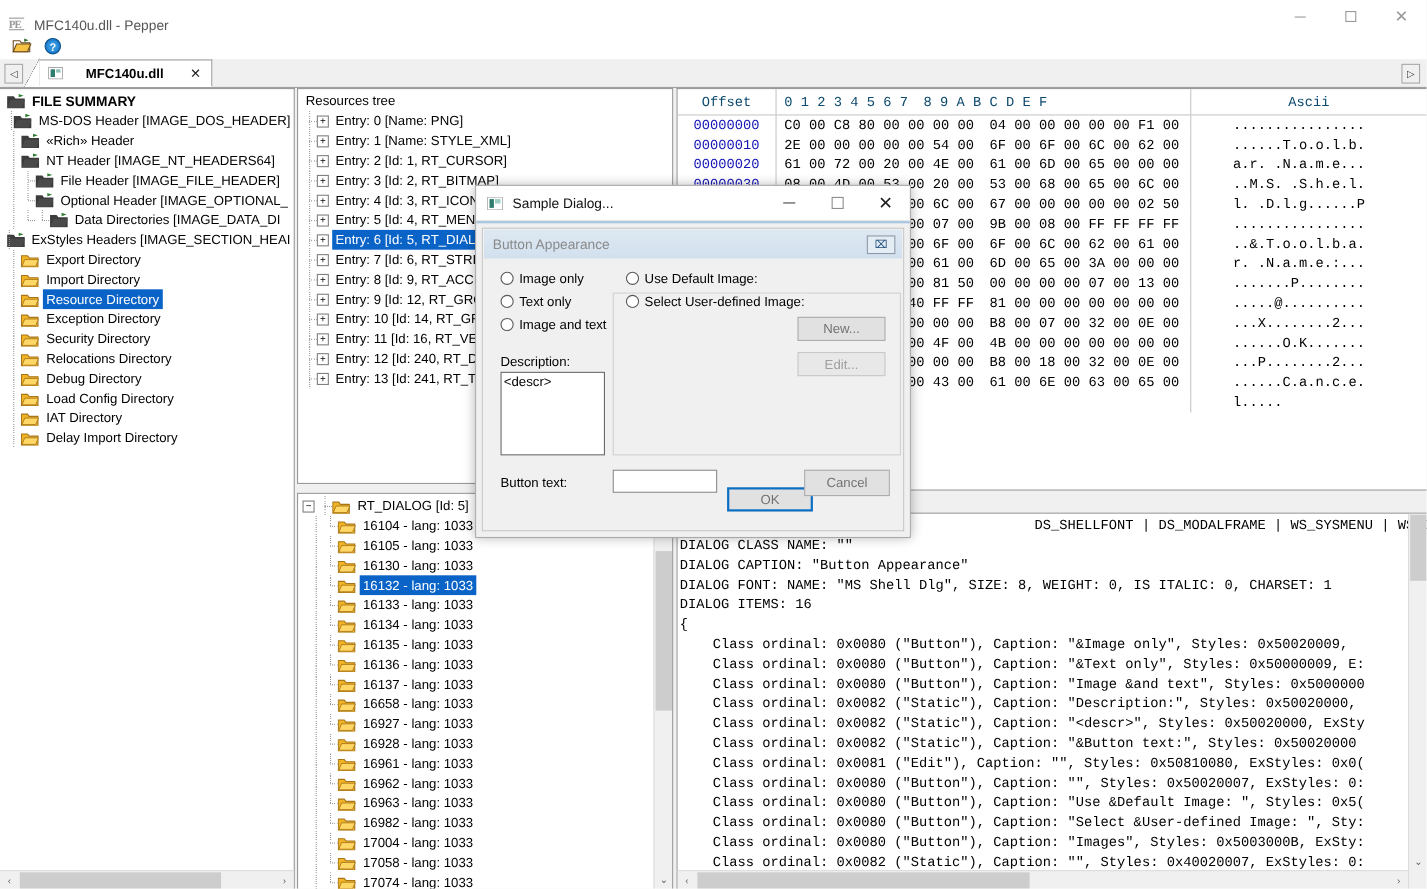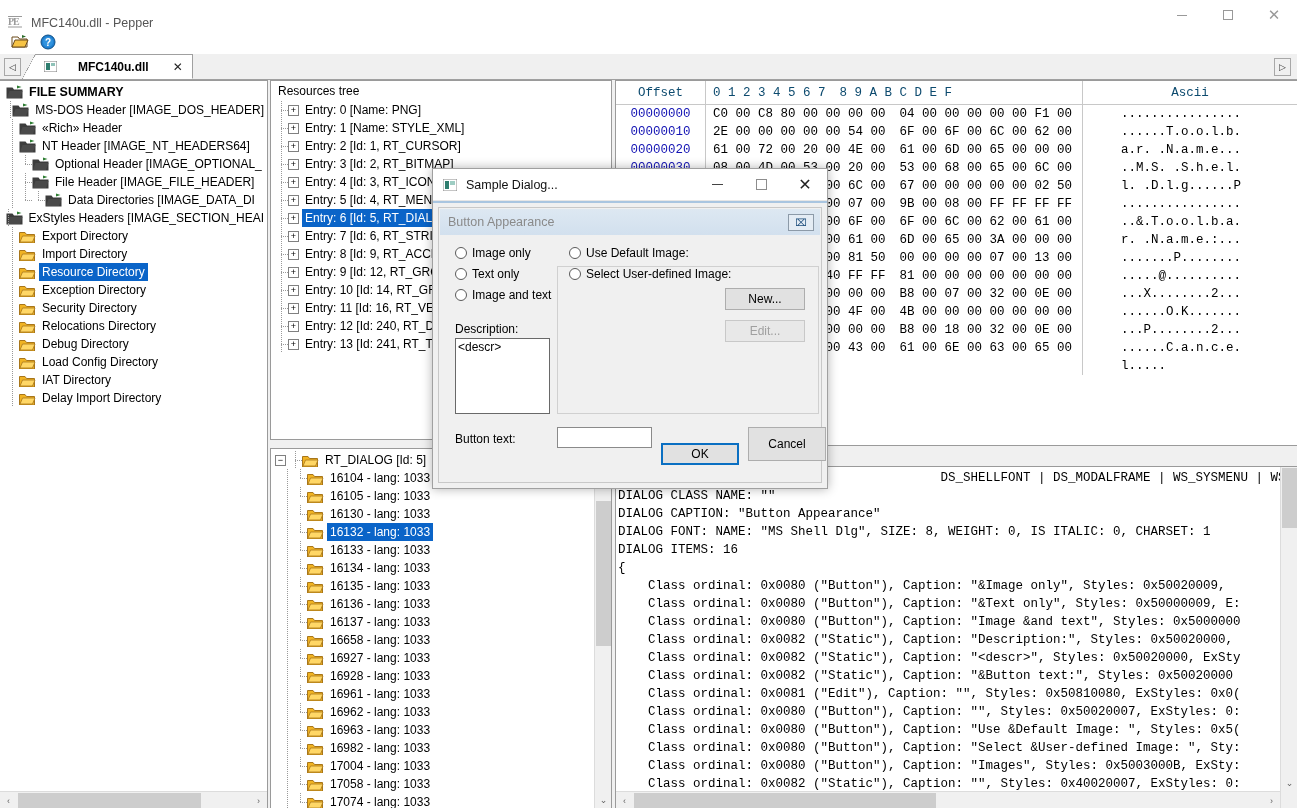--- a/index.html
+++ b/index.html
@@ -174,21 +174,21 @@
     font-size:10px; color:#1a4b7a;
   }
 
   .radio { display:flex; align-items:center; gap:5px; font-size:12px; margin-bottom:7px;}
   .rdot { width:12px; height:12px; border:1px solid #5a5a5a; border-radius:50%; background:#fff; flex:none;}
 
   .grp-border { position:absolute; border:1px solid #d0d0d0; }
 
   .btn {
     background:#e1e1e1; border:1px solid #adadad; font-size:12px;
-    display:flex; align-items:center; justify-content:center; color:#000000;
+    display:flex; align-items:center; justify-content:center; color:#737373;
   }
   .btn.disabled { color:#a0a0a0; background:#e8e8e8; border-color:#c8c8c8;}
   .btn.default { border:2px solid #0a6fc2; background:#e1e1e1; }
   .txtfield { background:#fff; border:1px solid #8a8a8a; }
   .descbox { background:#fff; border:1px solid #696969; font-size:12px; padding:1px 2px; }
 </style>
 </head>
 <body>
 
 <div id="app">
@@ -285,38 +285,38 @@
           <span class="ficon"><svg width="17" height="14" viewBox="0 0 17 14">
               <path d="M0.5 2.5 h6 l1.5 2 H16.5 v9 H0.5 z" fill="#3c3c3c"></path>
               <path d="M1 13 L3.5 6 H16.5 L14 13 z" fill="#4a4a4a"></path>
               <path d="M11 0.5 l4.5 1.5 -4.5 1.5 z" fill="#2e7d32"></path>
             </svg></span>
           <span class="tlabel">NT Header [IMAGE_NT_HEADERS64]</span>
         </div>
         <div class="tnode">
           <span style="display:inline-block;width:6px"></span>
           <span class="dots vline"></span>
-          <span class="dots ell"></span>
+          <span class="dots tee"></span>
           <span class="ficon"><svg width="17" height="14" viewBox="0 0 17 14">
               <path d="M0.5 2.5 h6 l1.5 2 H16.5 v9 H0.5 z" fill="#3c3c3c"></path>
               <path d="M1 13 L3.5 6 H16.5 L14 13 z" fill="#4a4a4a"></path>
               <path d="M11 0.5 l4.5 1.5 -4.5 1.5 z" fill="#2e7d32"></path>
             </svg></span>
-          <span class="tlabel">Optional Header [IMAGE_OPTIONAL_</span>
-        </div>
-        <div class="tnode">
-          <span style="display:inline-block;width:6px"></span>
-          <span class="dots vline"></span>
-          <span class="dots tee"></span>
+          <span class="tlabel">File Header [IMAGE_FILE_HEADER]</span>
+        </div>
+        <div class="tnode">
+          <span style="display:inline-block;width:6px"></span>
+          <span class="dots vline"></span>
+          <span class="dots ell"></span>
           <span class="ficon"><svg width="17" height="14" viewBox="0 0 17 14">
               <path d="M0.5 2.5 h6 l1.5 2 H16.5 v9 H0.5 z" fill="#3c3c3c"></path>
               <path d="M1 13 L3.5 6 H16.5 L14 13 z" fill="#4a4a4a"></path>
               <path d="M11 0.5 l4.5 1.5 -4.5 1.5 z" fill="#2e7d32"></path>
             </svg></span>
-          <span class="tlabel">File Header [IMAGE_FILE_HEADER]</span>
+          <span class="tlabel">Optional Header [IMAGE_OPTIONAL_</span>
         </div>
         <div class="tnode">
           <span style="display:inline-block;width:6px"></span>
           <span class="dots vline"></span>
           <span class="dots ell"></span>
           <span class="dots ell"></span>
           <span class="ficon"><svg width="17" height="14" viewBox="0 0 17 14">
               <path d="M0.5 2.5 h6 l1.5 2 H16.5 v9 H0.5 z" fill="#3c3c3c"></path>
               <path d="M1 13 L3.5 6 H16.5 L14 13 z" fill="#4a4a4a"></path>
               <path d="M11 0.5 l4.5 1.5 -4.5 1.5 z" fill="#2e7d32"></path>
@@ -910,18 +910,18 @@
         <div class="btn disabled" style="position:absolute;left:286px;top:112px;width:80px;height:22px;">Edit...</div>
 
         <div style="position:absolute;left:16px;top:114px;font-size:12px;">Description:</div>
         <div class="descbox" style="position:absolute;left:16px;top:130px;width:95px;height:76px;">
           <span>&lt;descr&gt;</span>
         </div>
 
         <div style="position:absolute;left:16px;top:224px;font-size:12px;">Button text:</div>
         <input class="txtfield" style="position: absolute; left: 118px; top: 219px; width: 95px; height: 21px; font-family: &quot;Liberation Sans&quot;, sans-serif; font-size: 12px; padding: 0px 3px;" value="">
         <div class="btn default" style="position:absolute;left:222px;top:219px;width:78px;height:22px;margin-top:16px;">OK</div>
-        <div class="btn" style="position:absolute;left:309px;top:219px;width:78px;height:34px;">Cancel</div>
+        <div class="btn" style="position:absolute;left:292px;top:219px;width:78px;height:24px;">Cancel</div>
       </div>
     </div>
   </div>
 
 </div>
 
 </body></html>

